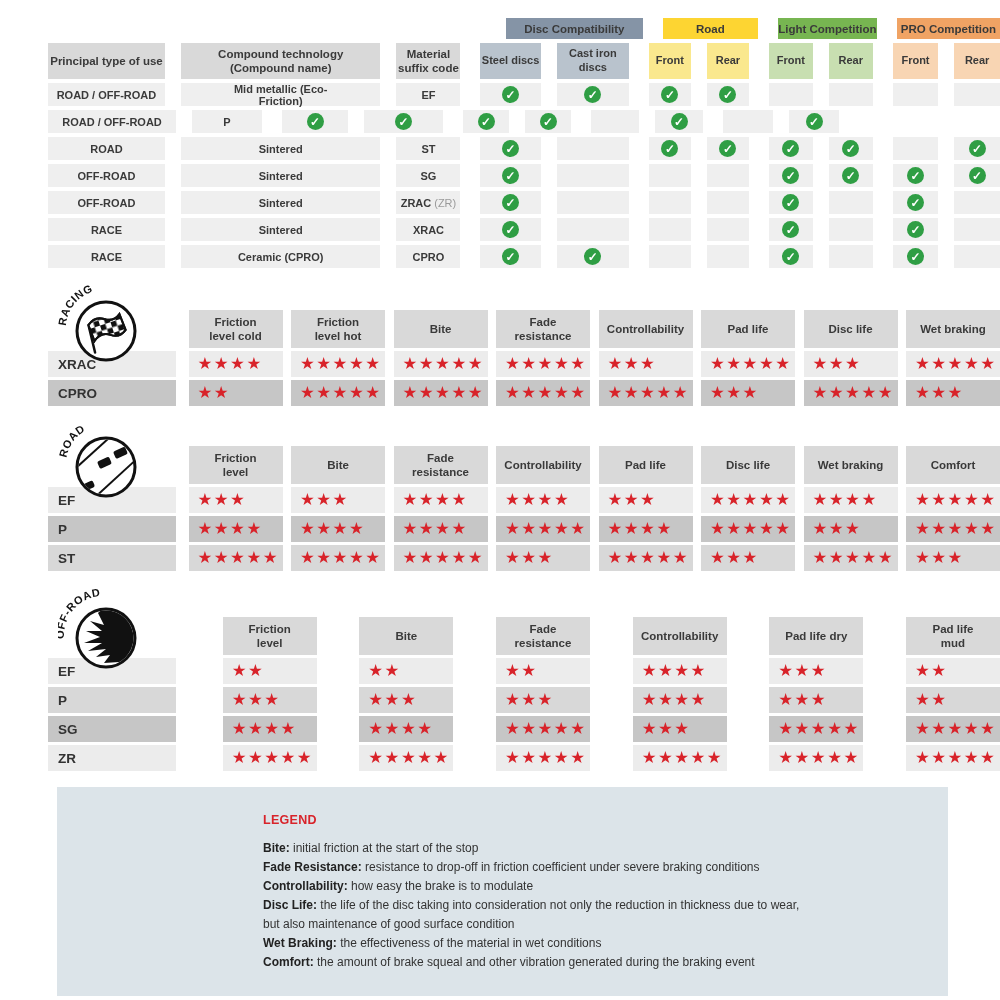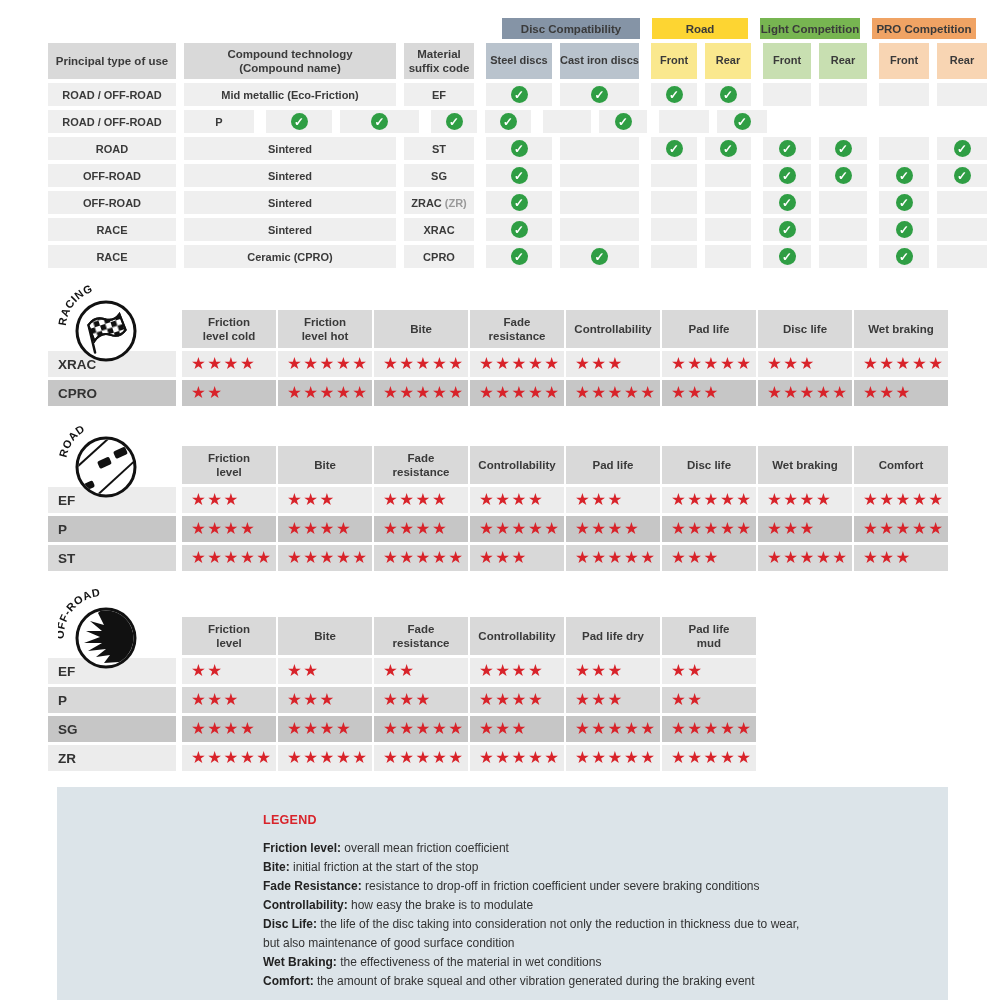--- a/index.html
+++ b/index.html
@@ -5,55 +5,55 @@
   * { box-sizing: border-box; margin: 0; padding: 0; }
   html,body { background:#ffffff; width:1000px; }
   body {
     font-family: "Liberation Sans", sans-serif;
     color:#3a3a3a;
     -webkit-font-smoothing: antialiased;
   }
   .page { width:1000px; height:1000px; position:relative; padding:18px 0 0 48px; }
 
   
-  .crow { display:flex; gap:8px; margin-bottom:4px; align-items:stretch; }
+  .crow { display:flex; gap:16px; margin-bottom:4px; align-items:stretch; }
   .crow .gs { margin-left:4px; }
   .cell, .gcell, .hcell, .band {
     display:flex; align-items:center; justify-content:center;
     text-align:center; background:#efefef;
   }
   .band { height:21px; font-size:11.5px; font-weight:bold; color:#3a3a3a; }
   .spacer { background:transparent !important; }
   .hcell { background:#d9d9d9; height:36px; font-size:11.5px; font-weight:bold; line-height:1.25; }
   .cell  { height:23px; font-size:11px; font-weight:bold;text-align:center; }
   .gcell { height:23px; }
   .c-use  { width:128px; }
   .c-comp { width:212px; padding:0 34px; }
   .c-code { width:70px; }
   .cw0 { width:66px; } .cw1 { width:79px; }
   .cw2 { width:46px; } .cw3 { width:46px; }
   .cw4 { width:48px; } .cw5 { width:48px; }
   .cw6 { width:50px; } .cw7 { width:50px; }
   .bw0 { width:138px; } .bw1 { width:96px; } .bw2 { width:100px; } .bw3 { width:104px; }
   .hsub { font-size:11px; }
-  .note { color:#9a9a9a; font-weight:bold; margin-left:3px; }
+  .note { color:#9a9a9a; font-weight:normal; margin-left:3px; }
   .chk {
     width:17px; height:17px; border-radius:50%;
     background: var(--check, #2f9e44);
     color:#fff; font-size:12px; font-weight:bold;
     display:flex; align-items:center; justify-content:center;
   }
 
   
   .sec { position:relative; }
   .sec-racing  { margin-top:42px; }
   .sec-road    { margin-top:40px; }
   .sec-offroad { margin-top:46px; }
   .sec-icon { position:absolute; left:10px; top:-30px; width:86px; height:86px; }
-  .rrow { display:flex; gap:2px; margin-bottom:3px; align-items:stretch; }
+  .rrow { display:flex; gap:2px; margin-bottom:3px; align-items:stretch;justify-content:space-between; }
   .rlabel { width:128px; margin-right:4px; display:flex; align-items:center;
             padding-left:10px; font-size:13.5px; font-weight:bold; color:#333; }
   .rspacer { width:128px; margin-right:4px; }
   .rhead {
     width:94px; height:38px; background:#d9d9d9;
     display:flex; align-items:center; justify-content:center; text-align:center;
     font-size:11.5px; font-weight:bold; line-height:1.25; padding:0 13px;
   }
   .rcell { width:94px; height:26px; display:flex; align-items:center; padding-left:9px; }
   .stars { color: var(--star, #d8232a); font-size:16.5px; letter-spacing:1.5px;
@@ -563,21 +563,20 @@
           <div class="rcell tone-light">
             <span class="stars">★★★★★</span>
           </div>
         </div>
       </div>
   </div>
 
   <div class="legend">
     <div class="legend-title">LEGEND</div>
     <div>
-        <div class="legend-line"><b>Friction level:</b> overall mean friction coefficient</div>
         <div class="legend-line"><b>Bite:</b> initial friction at the start of the stop</div>
         <div class="legend-line"><b>Fade Resistance:</b> resistance to drop-off in friction coefficient under severe braking conditions</div>
         <div class="legend-line"><b>Controllability:</b> how easy the brake is to modulate</div>
         <div class="legend-line"><b>Disc Life:</b> the life of the disc taking into consideration not only the reduction in thickness due to wear,</div>
         <div class="legend-line">but also maintenance of good surface condition</div>
         <div class="legend-line"><b>Wet Braking:</b> the effectiveness of the material in wet conditions</div>
         <div class="legend-line"><b>Comfort:</b> the amount of brake squeal and other vibration generated during the braking event</div>
       </div>
   </div>
 

